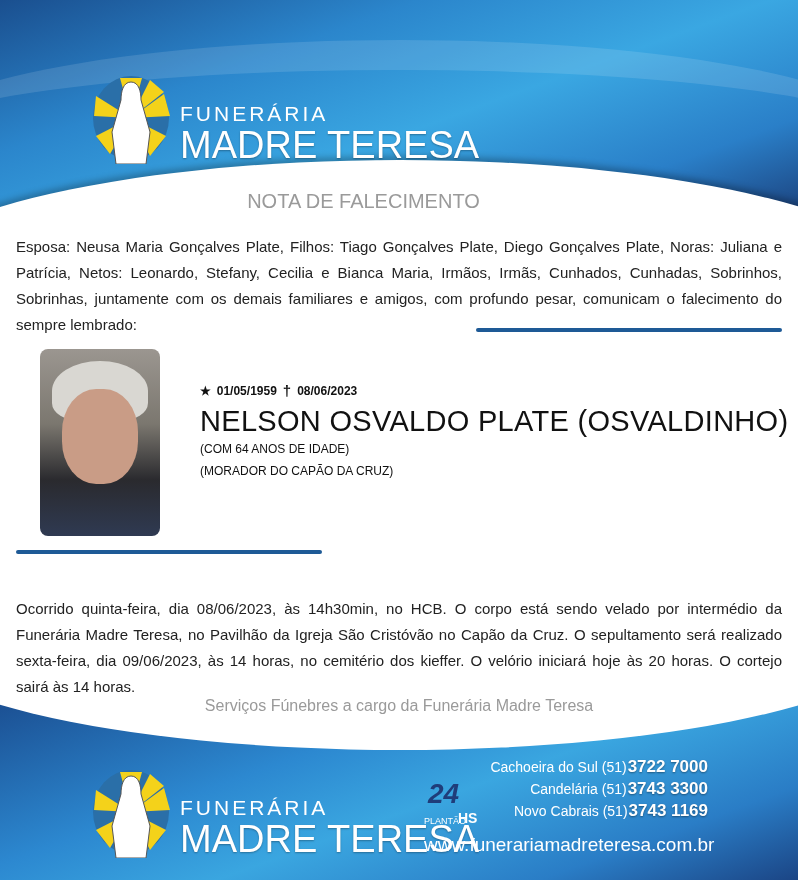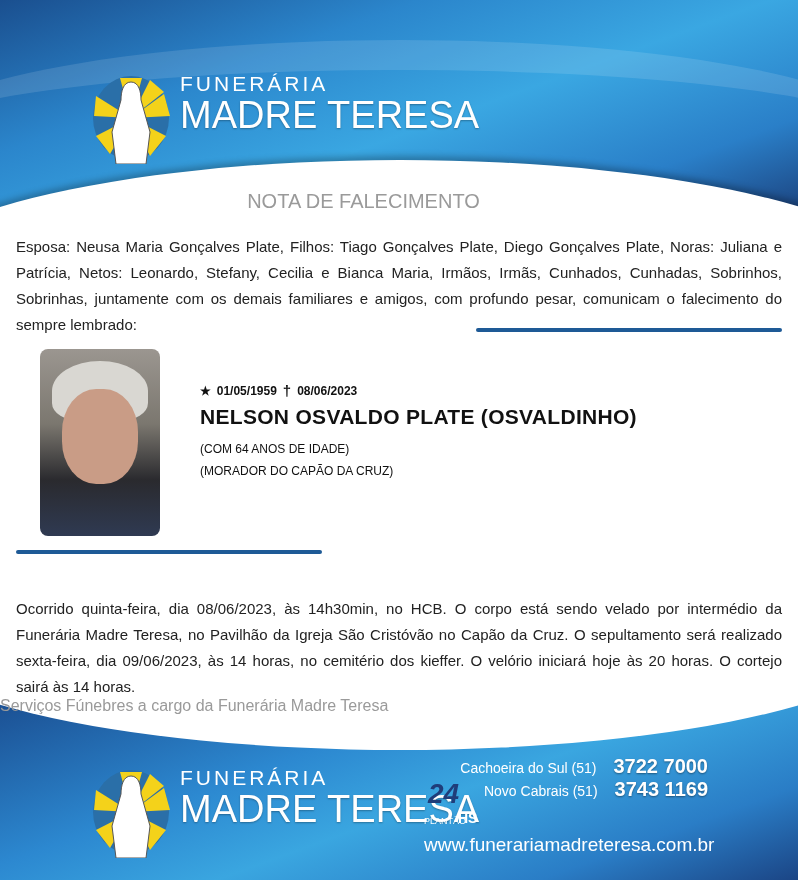--- a/index.html
+++ b/index.html
@@ -1,46 +1,46 @@
 <!DOCTYPE html>
 <html><head>
 <meta charset="utf-8">
 <style>
 *{box-sizing:border-box;margin:0;padding:0}
 body{width:798px;height:880px;overflow:hidden;background:#fff;font-family:"Liberation Sans",sans-serif;position:relative}
 .header{position:absolute;left:0;top:0;width:798px;height:220px;overflow:hidden;background:linear-gradient(160deg,#1a4f8f 0%,#2b86cc 30%,#3aa7e2 55%,#2a7fc8 80%,#1b3f7a 100%)}
 .header .curve{position:absolute;left:-120px;top:160px;width:1040px;height:260px;border-radius:50%;background:#fff;box-shadow:0 -4px 6px rgba(0,0,0,.25)}
 .header .sheen{position:absolute;left:-100px;top:40px;width:1000px;height:200px;border-radius:50%;border-top:30px solid rgba(255,255,255,.12)}
-.logo{position:absolute;display:flex;align-items:flex-start}
+.logo{position:absolute;display:flex;align-items:flex-end}
 .logo-top{left:90px;top:72px}
 .logo-bot{left:90px;top:766px}
 .emblem{width:82px;height:92px;position:relative}
 .brand{margin-left:8px;color:#fff}
 .brand .small{font-size:21px;letter-spacing:3px;font-weight:normal}
 .brand .big{font-size:38px;letter-spacing:0px;font-weight:normal;line-height:38px;text-shadow:0 1px 2px rgba(0,0,0,.3)}
 .title{position:absolute;top:190px;width:727px;text-align:center;font-size:20px;color:#9a9a9a}
 .para{position:absolute;left:16px;width:766px;font-size:15px;line-height:26px;color:#222;text-align:justify}
 .p1{top:234px}
 .p2{top:596px}
 .bar{position:absolute;height:4px;background:#1e5a96;border-radius:2px}
 .bar1{left:476px;top:328px;width:306px}
 .bar2{left:16px;top:550px;width:306px}
 .photo{position:absolute;left:40px;top:349px;width:120px;height:187px;border-radius:8px;overflow:hidden;background:linear-gradient(#9b9690 0%,#7b776f 40%,#2a2a2e 70%,#2f3a52 100%)}
 .photo .face{position:absolute;left:22px;top:40px;width:76px;height:95px;border-radius:45%;background:#c99c86}
 .photo .hair{position:absolute;left:12px;top:12px;width:96px;height:60px;border-radius:50% 50% 30% 30%;background:#d9d7d2}
 .dates{position:absolute;left:200px;top:382px;font-size:12px;font-weight:bold;color:#111;display:flex;align-items:center;gap:6px}
-.name{position:absolute;left:200px;top:405px;font-size:21px;font-weight:bold;color:#111;letter-spacing:.3px}
+.name{position:absolute;left:200px;top:405px;font-size:29px;font-weight:normal;color:#111;letter-spacing:.3px}
 .sub{position:absolute;left:200px;font-size:12px;font-weight:normal;color:#111}
 .sub1{top:442px}.sub2{top:464px}
 .footer{position:absolute;left:0;top:700px;width:798px;height:180px;overflow:hidden;background:linear-gradient(160deg,#1b4f92 0%,#2c88d0 35%,#3aa6e0 55%,#2a7dc6 80%,#1b4585 100%)}
 .footer .curve{position:absolute;left:-120px;top:-200px;width:1040px;height:250px;border-radius:50%;background:#fff}
-.services{position:absolute;top:697px;width:798px;text-align:left;font-size:16px;color:#9a9a9a;z-index:2}
+.services{position:absolute;top:697px;width:798px;text-align:center;font-size:16px;color:#9a9a9a;z-index:2}
 .contacts{position:absolute;right:90px;top:756px;text-align:right;color:#fff;z-index:2}
 .contacts .row{font-size:14px;line-height:21px}
-.contacts .row b{font-size:20px;margin-left:17px;text-shadow:0 1px 2px rgba(0,0,0,.4)}
+.contacts .row b{font-size:17px;margin-left:1px;text-shadow:0 1px 2px rgba(0,0,0,.4)}
 .web{position:absolute;left:424px;top:834px;font-size:19px;color:#fff;z-index:2}
 .badge24{position:absolute;left:414px;top:768px;width:70px;height:62px;z-index:2}
 .badge24 .n{position:absolute;left:14px;top:10px;font-size:28px;font-weight:bold;color:#1f3d7a;font-style:italic}
 .badge24 .hs{position:absolute;left:44px;top:42px;font-size:14px;font-weight:bold;color:#fff}
 .badge24 .pl{position:absolute;left:10px;top:48px;font-size:9px;font-weight:normal;color:#fff}
 </style>
 </head>
 <body>
 
 <div class="header">
@@ -113,15 +113,16 @@
 </div>
 
 <div class="badge24">
   <span class="n">24</span>
   <span class="hs">HS</span>
   <span class="pl">PLANTÃO</span>
 </div>
 
 <div class="contacts">
   <div class="row"><span>Cachoeira do Sul (51)</span><b>3722 7000</b></div>
+  <div class="row"><span>Candelária (51)</span><b>3743 3300</b></div>
   <div class="row"><span>Novo Cabrais (51)</span><b>3743 1169</b></div>
 </div>
 <div class="web">www.funerariamadreteresa.com.br</div>
 
 </body></html>

